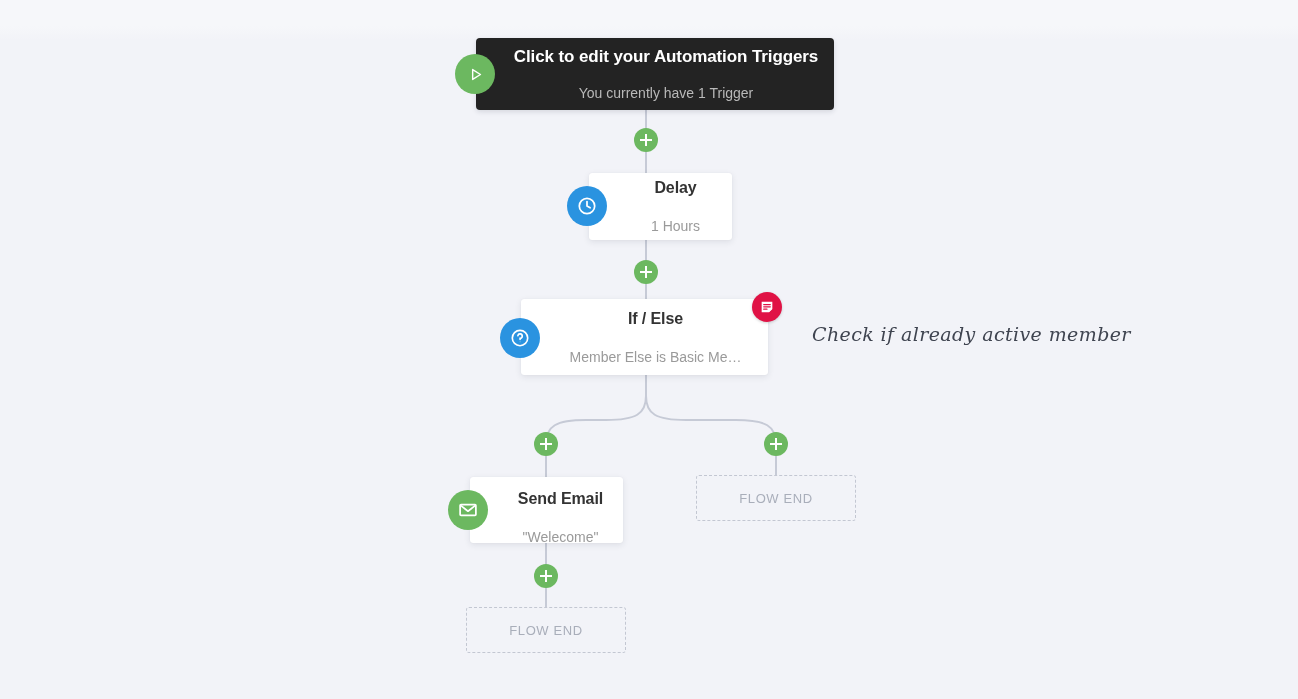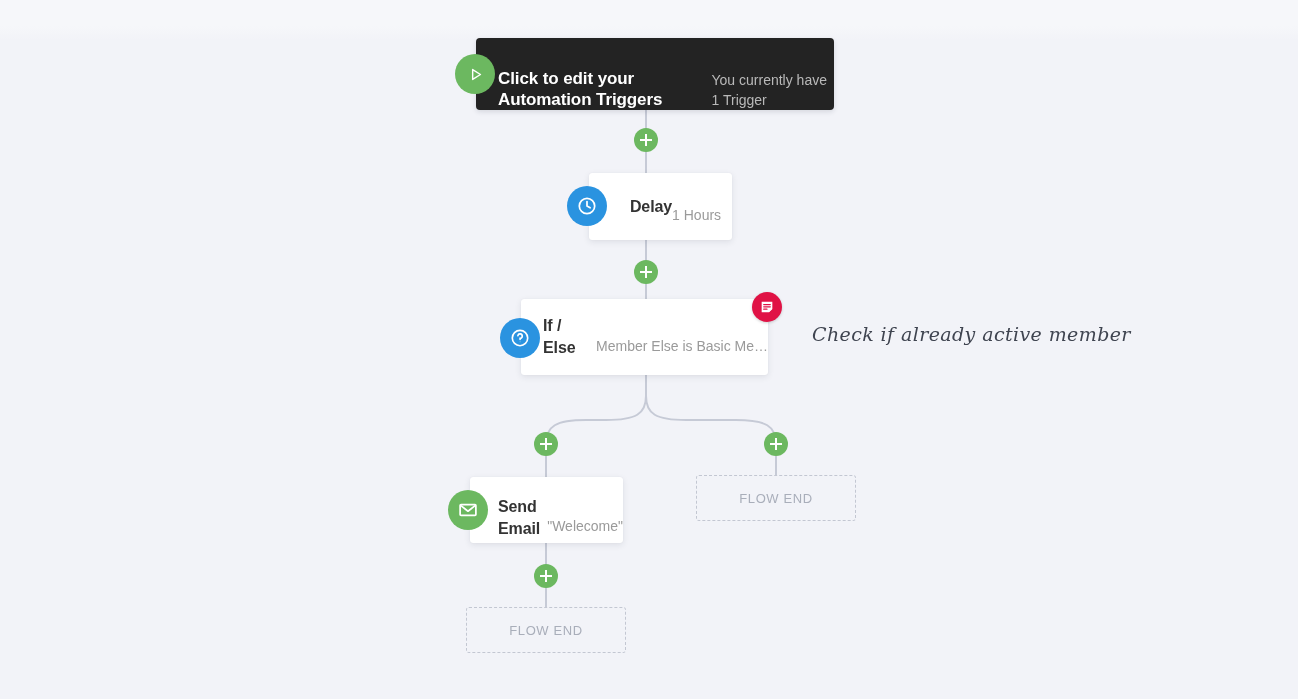--- a/index.html
+++ b/index.html
@@ -38,22 +38,22 @@
     width: 358px;
     height: 72px;
     background: #232323;
     border-radius: 4px;
     box-shadow: 0 2px 5px rgba(30,40,60,0.13);
   }
   .trigger-inner {
     position: absolute;
     left: 0; top: 0; right: 0; bottom: 0;
     display: flex;
-    flex-direction: row;
-    align-items: flex-end;
+    flex-direction: column;
+    align-items: center;
     justify-content: center;
     padding-left: 22px;
   }
   .trigger-title {
     color: #ffffff;
     font-size: 17px;
     font-weight: bold;
     line-height: 21px;
     letter-spacing: -0.1px;
   }
@@ -105,21 +105,21 @@
     position: absolute;
     background: #ffffff;
     border-radius: 3px;
     box-shadow: 0 2px 6px rgba(40,50,70,0.10), 0 0 1px rgba(40,50,70,0.10);
     z-index: 4;
   }
   .step-card .body {
     position: absolute;
     left: 0; right: 0; top: 0;
     display: flex;
-    flex-direction: row;
+    flex-direction: column;
     align-items: center;
     justify-content: center;
   }
   .step-title {
     font-size: 16px;
     font-weight: bold;
     color: #333333;
     line-height: 22px;
     letter-spacing: -0.1px;
   }

